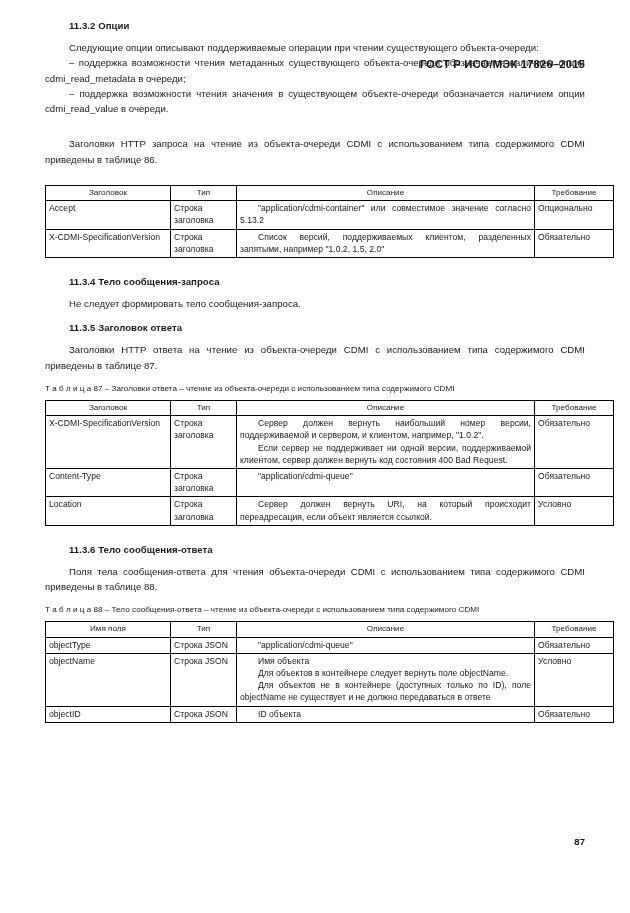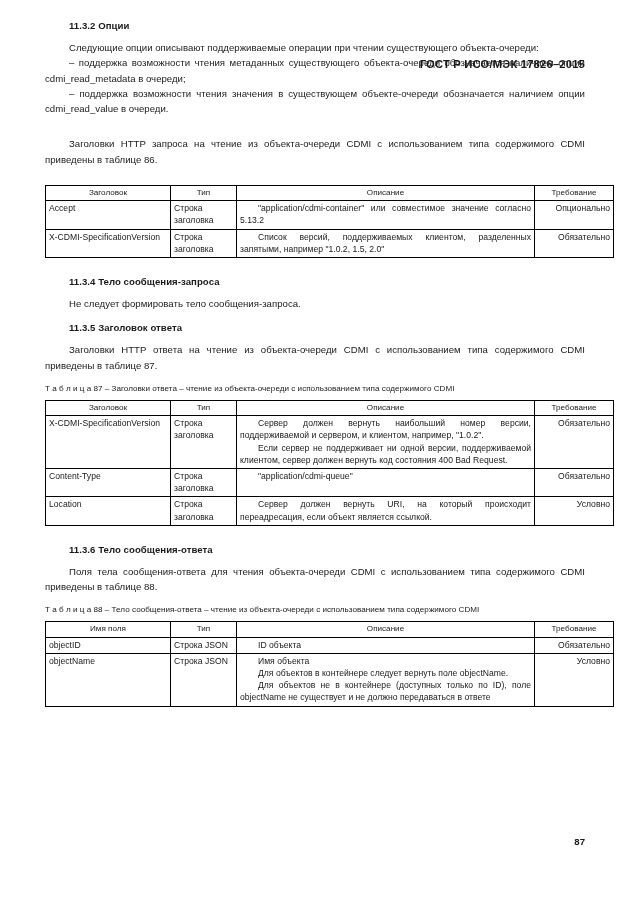--- a/index.html
+++ b/index.html
@@ -92,21 +92,21 @@
     padding-top: 1px;
     padding-bottom: 1px;
     vertical-align: middle;
   }
   .c-name  { width: 118px; }
   .c-type  { width: 59px;  text-align: center; }
   .c-desc  { width: 291px; }
   .c-req   { width: 72px;  text-align: center; }
 
   td.c-type { text-align: left; }
-  td.c-req  { text-align: right; }
+  td.c-req  { text-align: left; }
 
   td.c-desc { text-align: justify; }
   td.c-desc .ind { display: block; text-indent: 18px; }
 
   
   .page-num {
     position: absolute;
     right: 45px;
     top: 836px;
     font-size: 9.6px;
@@ -235,37 +235,45 @@
       <thead>
         <tr>
           <th class="c-name">Имя поля</th>
           <th class="c-type">Тип</th>
           <th class="c-desc">Описание</th>
           <th class="c-req">Требование</th>
         </tr>
       </thead>
       <tbody>
         <tr>
-          <td class="c-name">objectID</td>
+          <td class="c-name">objectType</td>
           <td class="c-type">Строка JSON</td>
           <td class="c-desc">
-              <span class="ind">ID объекта</span>
+              <span class="ind">"application/cdmi-queue"</span>
             </td>
           <td class="c-req">Обязательно</td>
         </tr>
         <tr>
           <td class="c-name">objectName</td>
           <td class="c-type">Строка JSON</td>
           <td class="c-desc">
             <span class="ind">Имя объекта</span>
             <span class="ind">Для объектов в контейнере следует вернуть поле objectName.</span>
             <span class="ind">Для объектов не в контейнере (доступных только по ID), поле objectName не существует и не должно передаваться в ответе</span>
           </td>
           <td class="c-req">Условно</td>
         </tr>
+        <tr>
+          <td class="c-name">objectID</td>
+          <td class="c-type">Строка JSON</td>
+          <td class="c-desc">
+              <span class="ind">ID объекта</span>
+            </td>
+          <td class="c-req">Обязательно</td>
+        </tr>
       </tbody>
     </table>
 
   </div>
 
   <div class="page-num">87</div>
 
 </div>
 
 </body></html>

